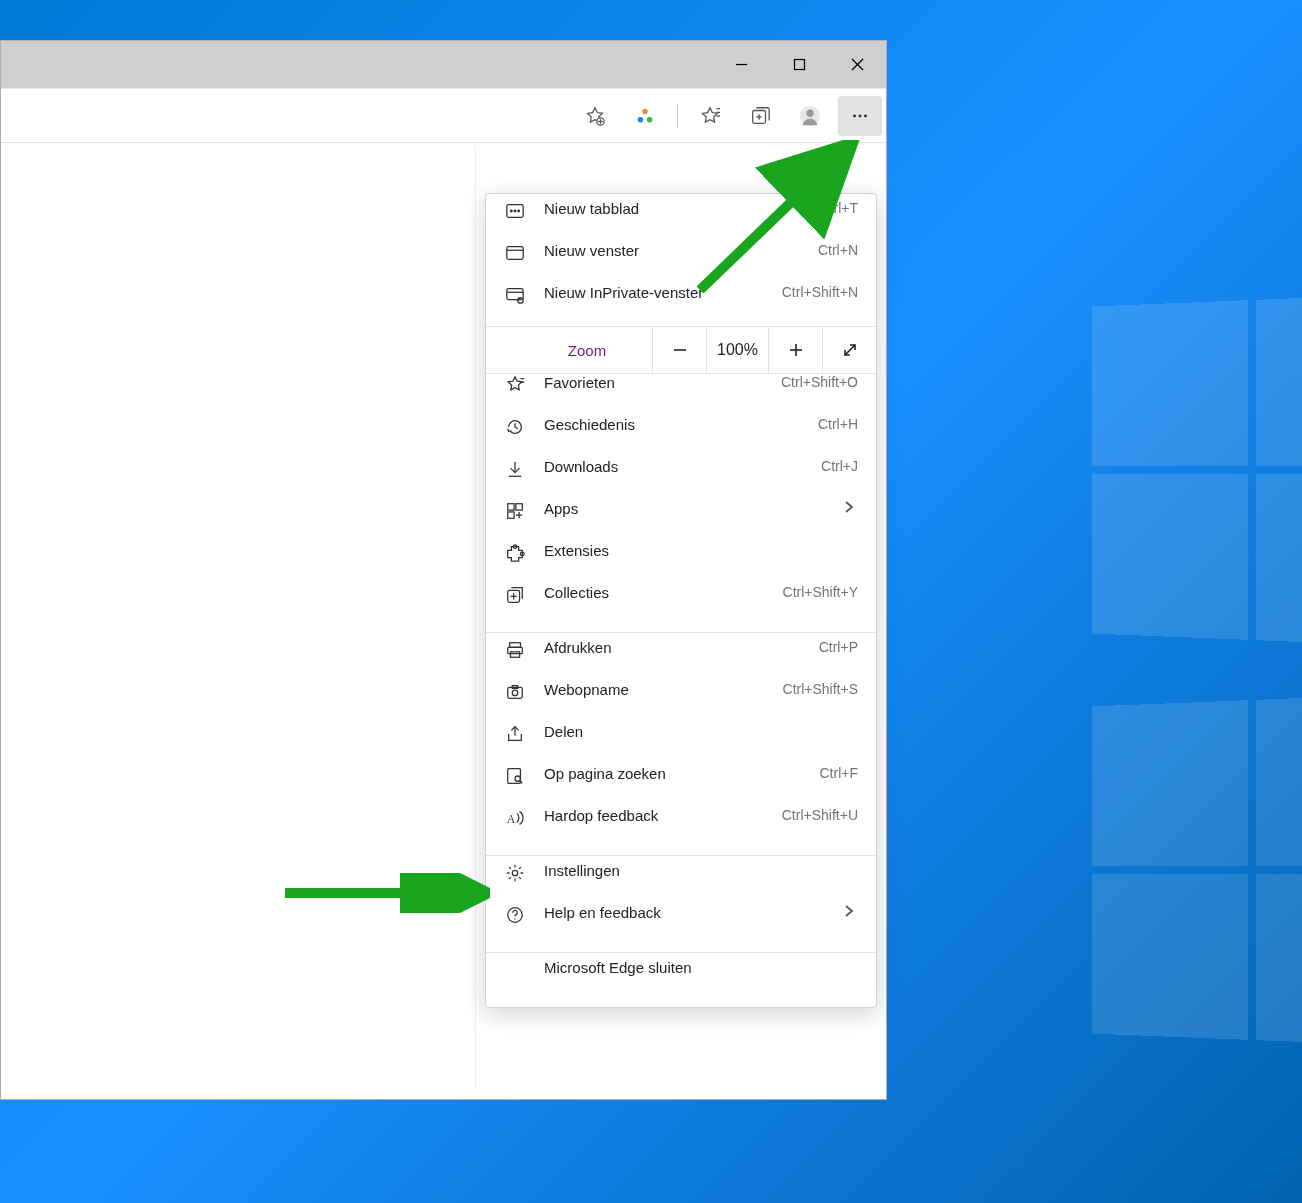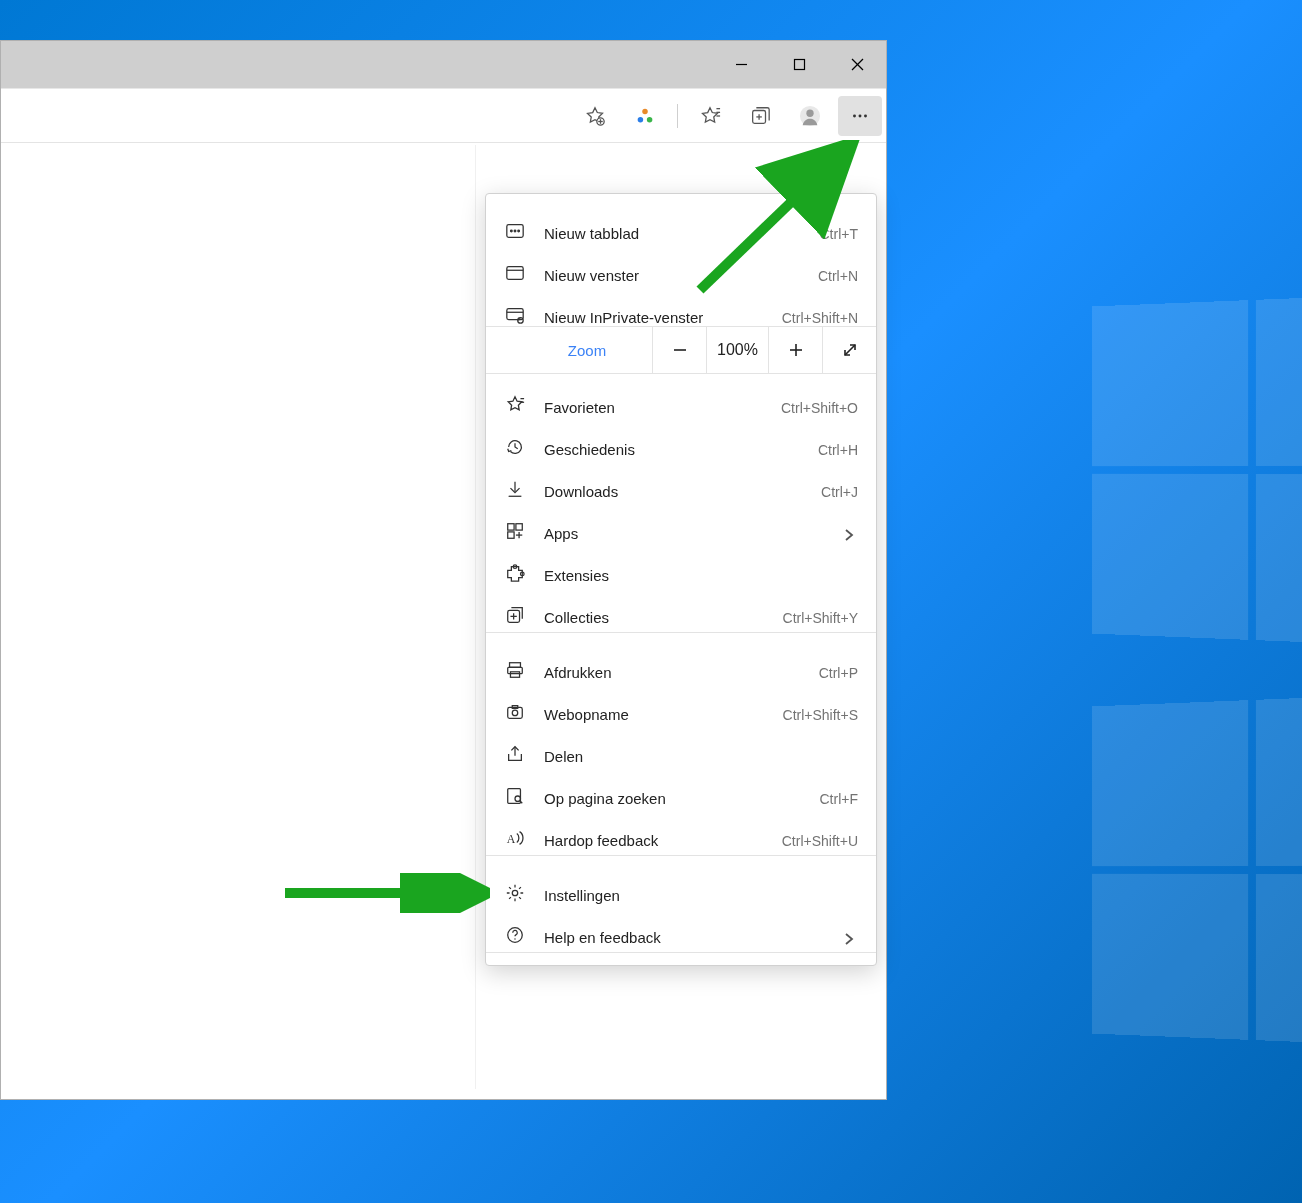--- a/index.html
+++ b/index.html
@@ -87,21 +87,21 @@
   width: 392px;
   background: #fff;
   border: 1px solid #d1d1d1;
   border-radius: 4px;
   box-shadow: 0 6px 24px rgba(0,0,0,0.18);
   padding: 6px 0;
 }
 .menu .item {
   height: 42px;
   display: flex;
-  align-items: flex-end;
+  align-items: flex-start;
   padding: 0 18px;
   gap: 18px;
   font-size: 15px;
 }
 .menu .item .mi-icon {
   width: 22px; height: 22px;
   display: flex; align-items: center; justify-content: center;
   flex-shrink: 0;
 }
 .menu .item .mi-icon svg { width: 20px; height: 20px; stroke: #333; fill: none; stroke-width: 1.4; }
@@ -114,21 +114,21 @@
 .zoom-row {
   height: 48px;
   display: flex;
   align-items: stretch;
   border-top: 1px solid #e3e3e3;
   border-bottom: 1px solid #e3e3e3;
 }
 .zoom-row .zlabel {
   flex: 1;
   display: flex; align-items: center; justify-content: center;
-  color: #3b82f6;
+  color: #701a75;
   margin-left: 36px;
 }
 .zoom-row .zbtn {
   width: 54px;
   border-left: 1px solid #e3e3e3;
   display: flex; align-items: center; justify-content: center;
 }
 .zoom-row .zbtn svg { width: 18px; height: 18px; stroke:#222; fill:none; stroke-width:1.6; }
 .zoom-row .zval {
   width: 62px;
@@ -443,20 +443,24 @@
       <span class="mi-label">Help en feedback</span>
       <span class="mi-chevron">
           <svg viewBox="0 0 10 14">
             <polyline points="2,2 8,7 2,12"></polyline>
           </svg>
         </span>
     </div>
 
     <div class="divider"></div>
 
+    <div class="item">
+      <span class="mi-icon"></span>
+      <span class="mi-label">Microsoft Edge sluiten</span>
+    </div>
 
   </div>
 </div>
 
 <svg class="arrow" style="left:690px; top:140px;" width="180" height="160">
   <defs>
       <marker id="ah1" markerWidth="10" markerHeight="10" refX="7" refY="5" orient="auto">
         <path d="M0 0L10 5L0 10z" fill="#1aa51f"></path>
       </marker>
     </defs>

